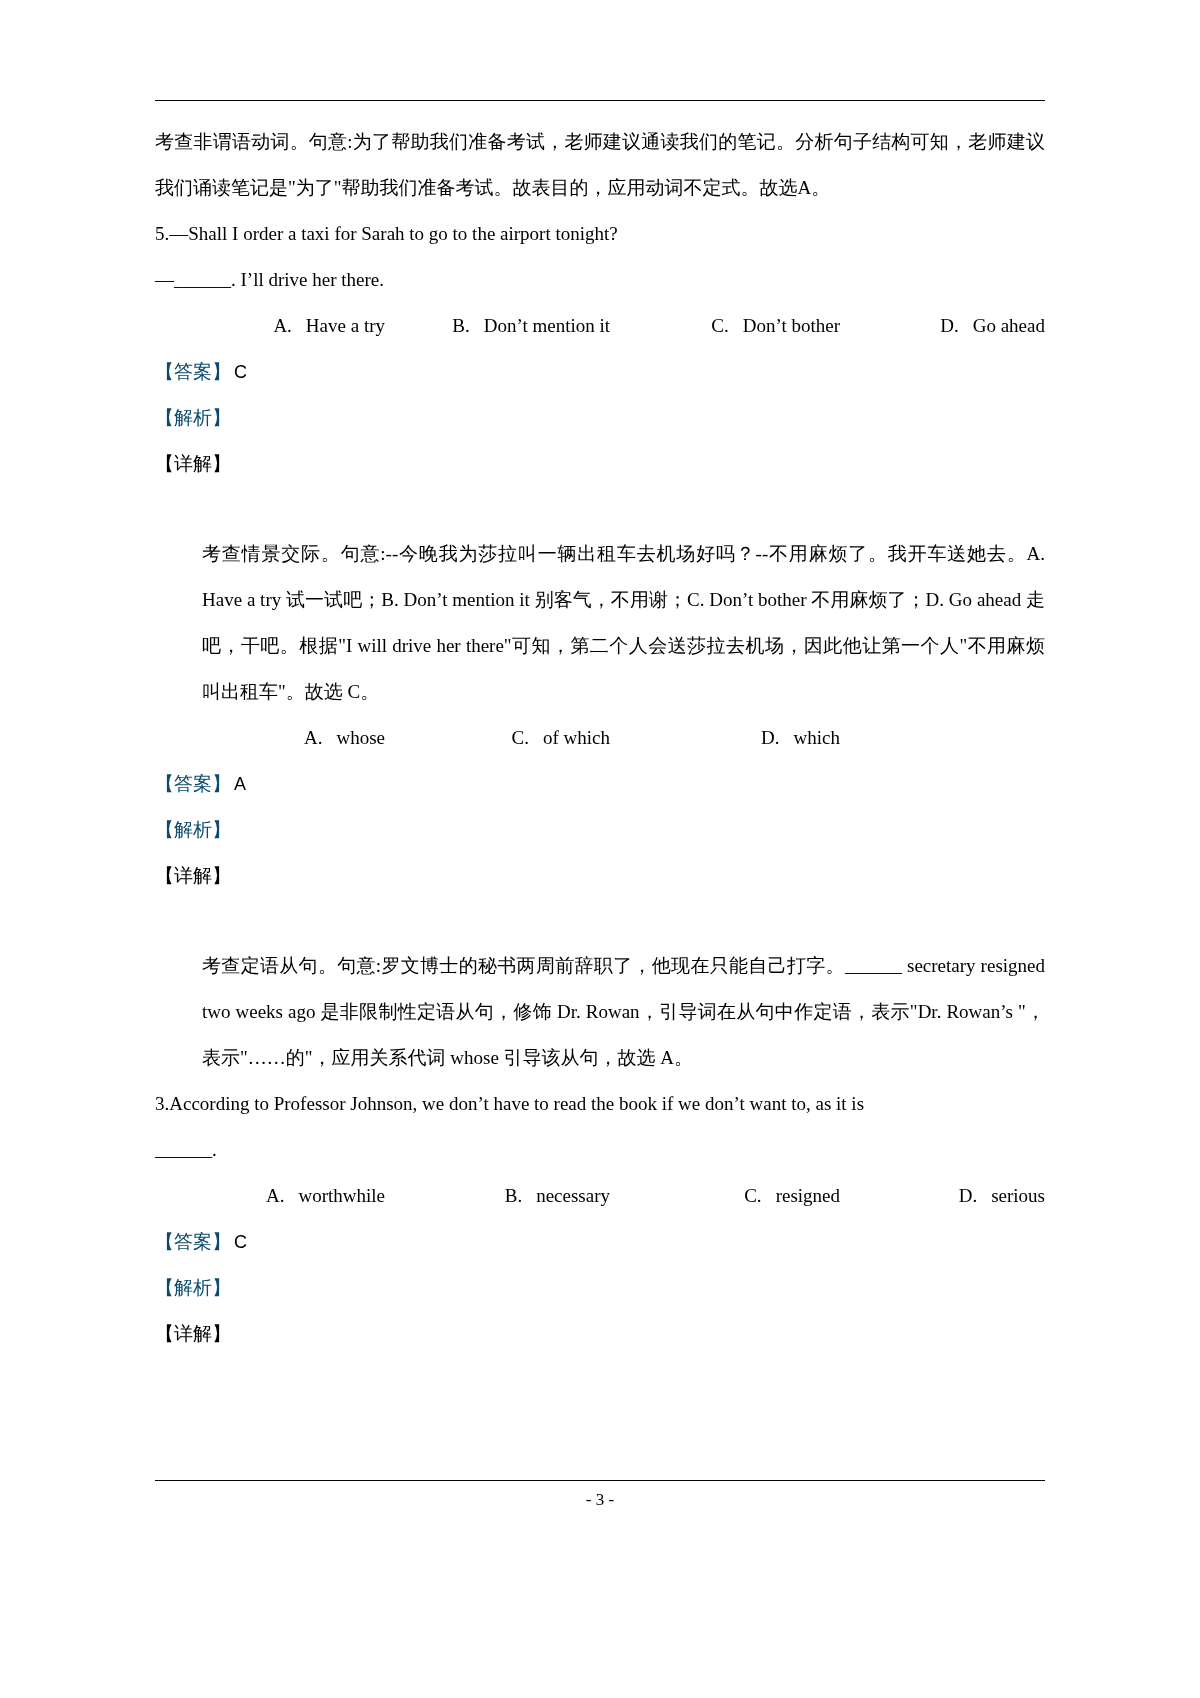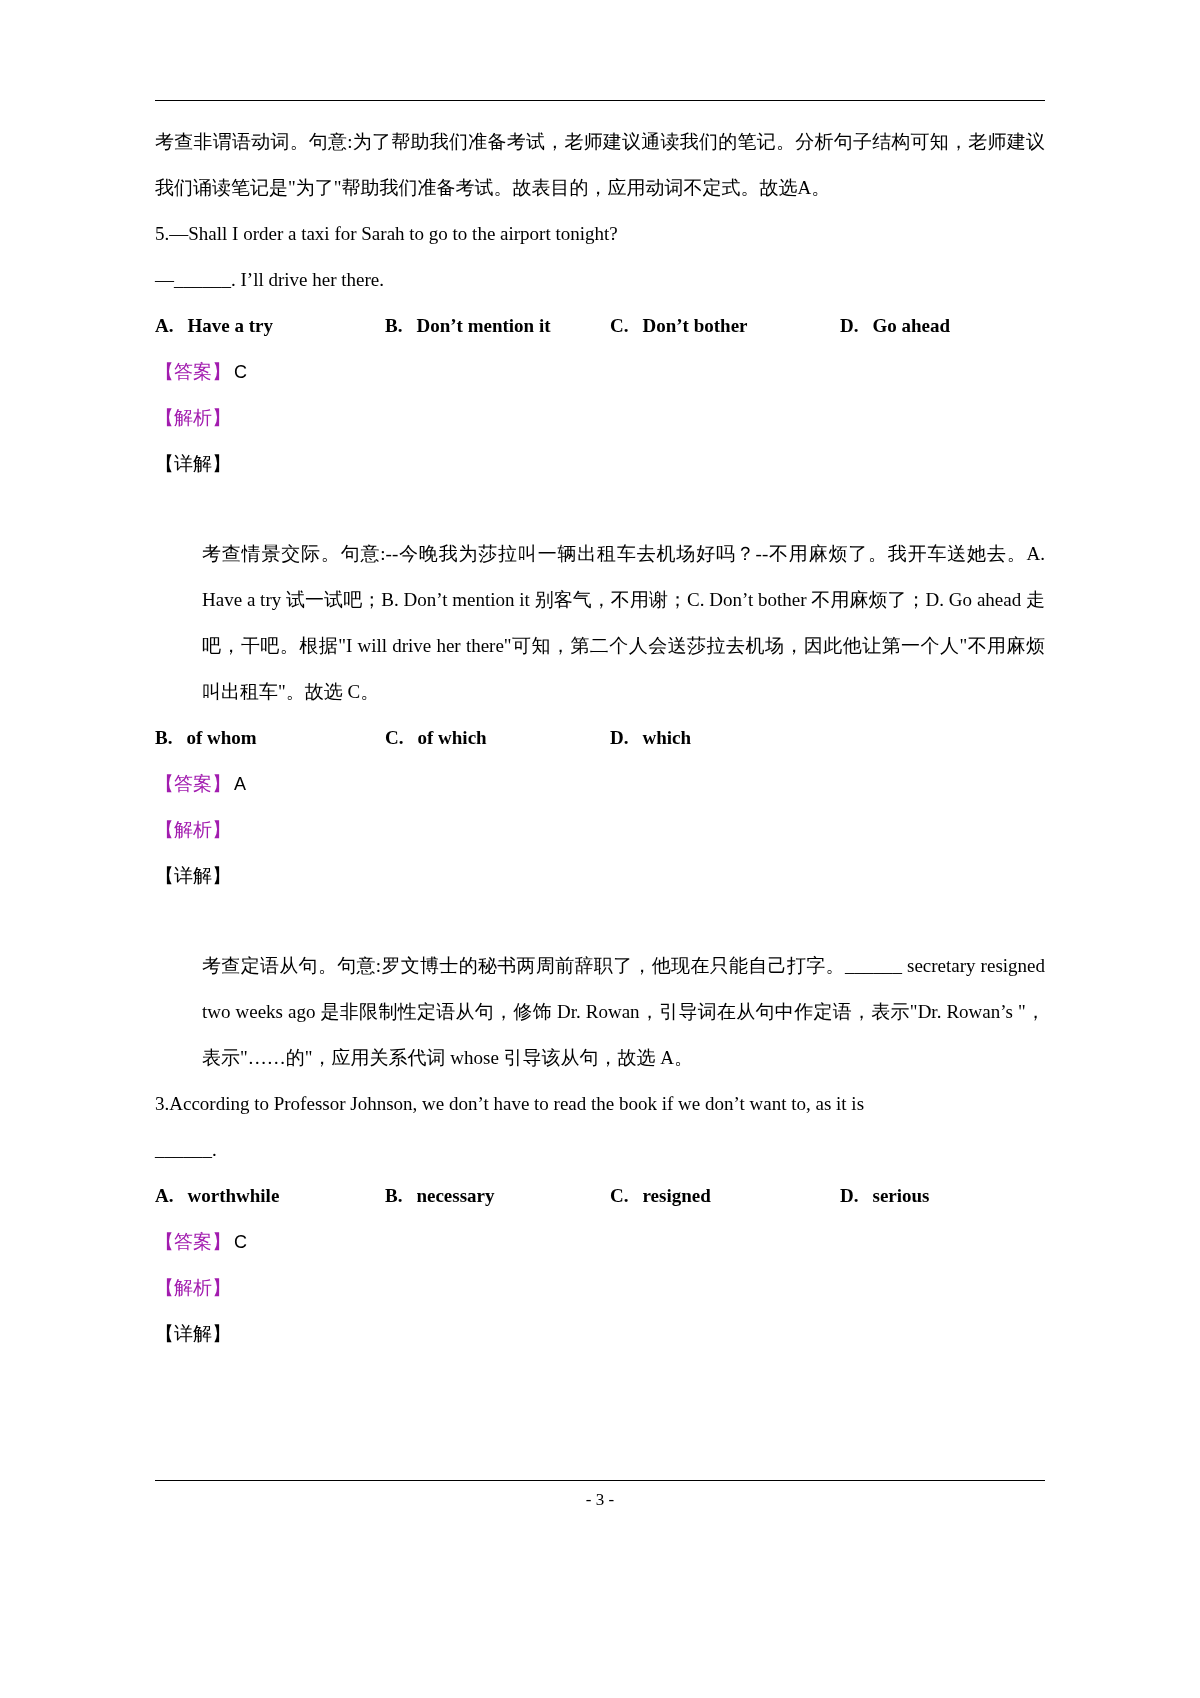--- a/index.html
+++ b/index.html
@@ -17,27 +17,26 @@
     overflow: hidden;
   }
   .rule { border-top: 1.6px solid #000; width: 100%; height: 0; }
   .para { line-height: 46px; text-align: justify; }
   .para.en { text-align: left; }
   .first-para { margin-top: 18px; }
   .options {
     display: grid;
     grid-template-columns: 230px 225px 230px auto;
     line-height: 46px;
-    text-align: left;
-    font-weight: bold;
+    text-align: right;
   }
   .option { white-space: nowrap; }
   .opt-letter { display: inline-block; margin-right: 14px; }
   .tag-line { line-height: 46px; }
-  .blue { color: #a21caf; }
+  .blue { color: #0c4a6e; }
   .answer-letter {
     font-family: "Liberation Sans", "DejaVu Sans", sans-serif;
     font-size: 18px;
     color: #000;
     margin-left: 3px;
   }
   .gap-before { margin-top: 44px; margin-left: 47px; }
   .footer {
     position: absolute;
     left: 155px;
@@ -70,21 +69,21 @@
       <div class="option"><span class="opt-letter">D.</span><span>Go ahead</span></div>
     </div>
     <p class="tag-line"><span class="blue">【答案】</span><span class="answer-letter">C</span></p>
     <p class="tag-line blue">【解析】</p>
     <p class="tag-line">【详解】</p>
     <p class="para gap-before">考查情景交际。句意:--今晚我为莎拉叫一辆出租车去机场好吗？--不用麻烦了。我开车送她去。A. Have a try 试一试吧；B. Don’t mention it 别客气，不用谢；C. Don’t bother 不用麻烦了；D. Go ahead 走吧，干吧。根据"I will drive her there"可知，第二个人会送莎拉去机场，因此他让第一个人"不用麻烦叫出租车"。故选 C。</p>
   </div>
 
   <div>
     <div class="options">
-      <div class="option"><span class="opt-letter">B.</span><span>of whom</span></div>
+      <div class="option"><span class="opt-letter">A.</span><span>whose</span></div>
       <div class="option"><span class="opt-letter">C.</span><span>of which</span></div>
       <div class="option"><span class="opt-letter">D.</span><span>which</span></div>
     </div>
     <p class="tag-line"><span class="blue">【答案】</span><span class="answer-letter">A</span></p>
     <p class="tag-line blue">【解析】</p>
     <p class="tag-line">【详解】</p>
     <p class="para gap-before">考查定语从句。句意:罗文博士的秘书两周前辞职了，他现在只能自己打字。______ secretary resigned two weeks ago 是非限制性定语从句，修饰 Dr. Rowan，引导词在从句中作定语，表示"Dr. Rowan’s "，表示"……的"，应用关系代词 whose 引导该从句，故选 A。</p>
   </div>
 
   <div>

